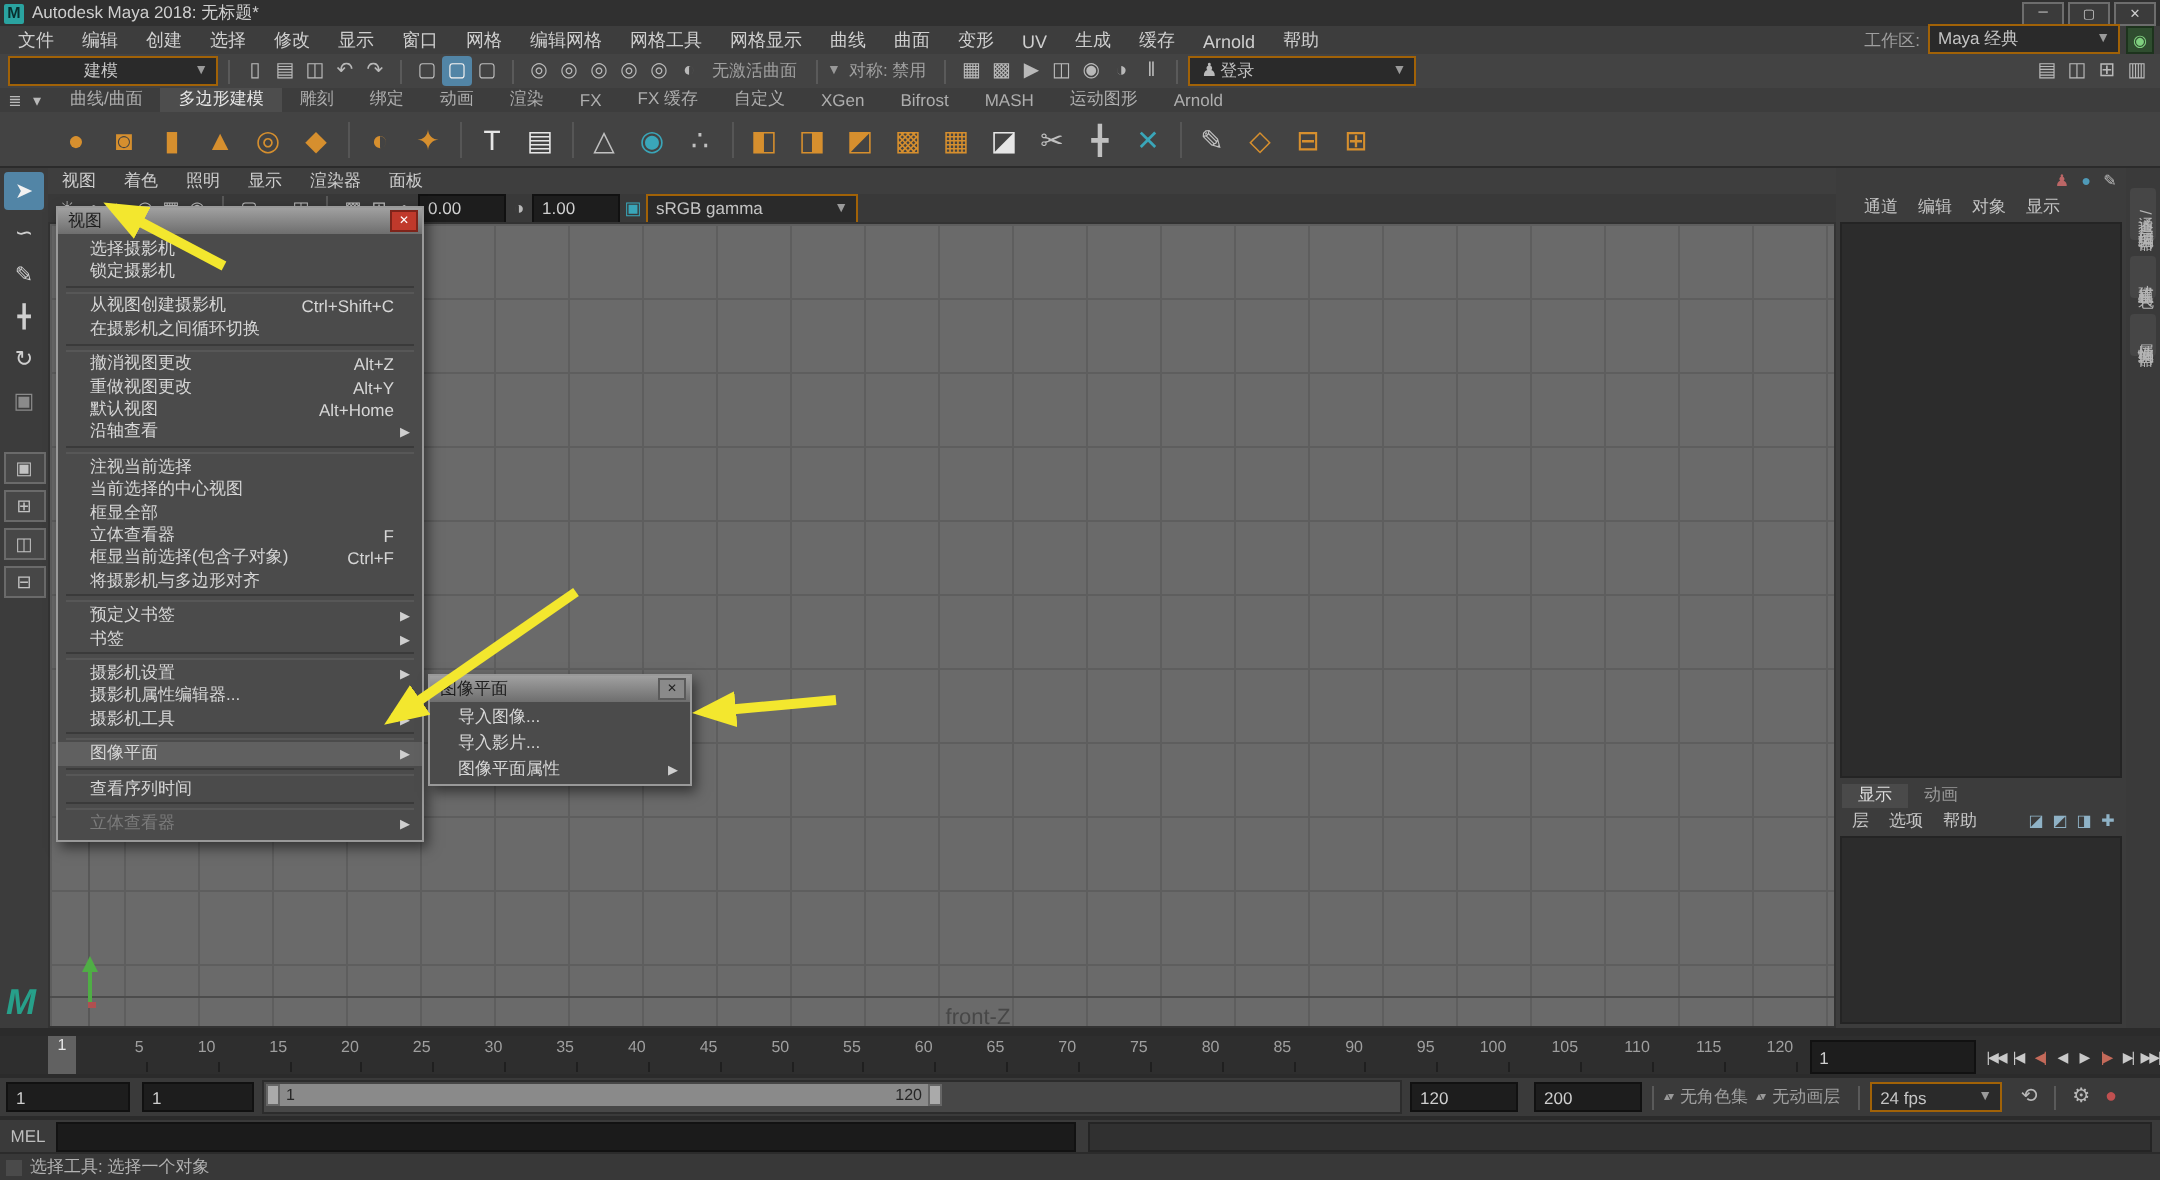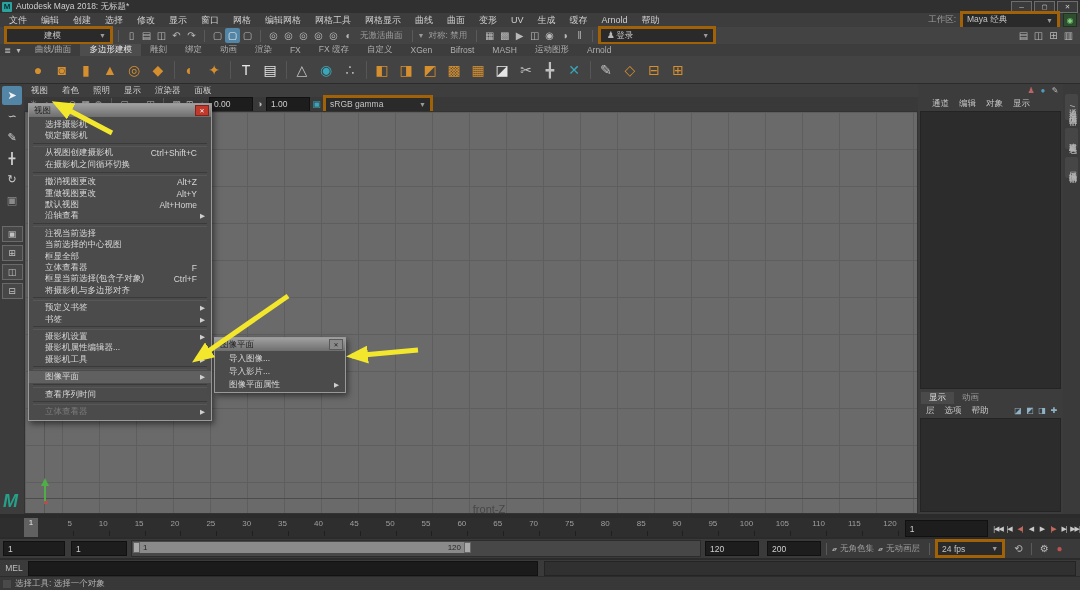--- a/index.html
+++ b/index.html
@@ -10,32 +10,32 @@
   .row{display:flex;align-items:center;}
   .grow{flex:1;}
   .divider{width:1px;height:12px;background:#5a5a5a;margin:0 5px;}
   .ic{display:inline-flex;align-items:center;justify-content:center;color:#b9b9b9;
       width:15px;height:15px;font-size:10px;line-height:1;}
   .ic.sep{width:7px;}
   .ic.sep::after{content:"";width:1px;height:12px;background:#585858;}
   .ic.active{background:#5285a6;border-radius:2px;color:#eee;}
   .field{background:#1d1d1d;border:1px solid #111;color:#cfcfcf;font-size:8.5px;
          display:flex;align-items:center;padding:0 4px;height:13px;}
-  .dd{background:#2a2a2a;border:3px solid #a16207;color:#c4c4c4;font-size:8.5px;
+  .dd{background:#2a2a2a;border:1px solid #a16207;color:#c4c4c4;font-size:8.5px;
       display:flex;align-items:center;padding:0 4px;height:13px;}
   .dd .caret{margin-left:auto;font-size:7px;color:#9a9a9a;padding-left:6px;}
   
   .titlebar{left:0;top:0;width:1080px;height:13px;background:#303030;display:flex;align-items:center;
             font-size:8.5px;color:#cfcfcf;}
   .mlogo{width:10px;height:10px;background:#2aa3a0;color:#08302f;font-weight:bold;font-size:8px;
          display:inline-flex;align-items:center;justify-content:center;margin:0 4px 0 2px;border-radius:1px;}
   .winbtn{width:19px;height:10px;border:1px solid #6d6d6d;background:#3b3b3b;color:#cfcfcf;
           display:inline-flex;align-items:center;justify-content:center;font-size:6.5px;margin-left:2px;}
   
-  .menubar{left:0;top:13px;width:1080px;height:14px;background:#3d3d3d;display:flex;align-items:center;
+  .menubar{left:0;top:13px;width:1080px;height:14px;background:#3d3d3d;display:flex;align-items:flex-end;
            font-size:9px;color:#cfcfcf;}
   .mitem{padding:0 7px;cursor:default;}
   .lockbox{width:12px;height:12px;background:#2f4d2f;border:1px solid #1d331d;color:#7fd07f;
            display:inline-flex;align-items:center;justify-content:center;font-size:8px;margin:0 3px;}
   
   .statusline{left:0;top:27px;width:1080px;height:17px;background:#434343;display:flex;align-items:center;
               font-size:8.5px;}
   .slabel{color:#9f9f9f;font-size:8.5px;padding:0 4px;white-space:nowrap;}
   
   .shelftabs{left:0;top:44px;width:1080px;height:12px;background:#3d3d3d;display:flex;align-items:flex-end;

